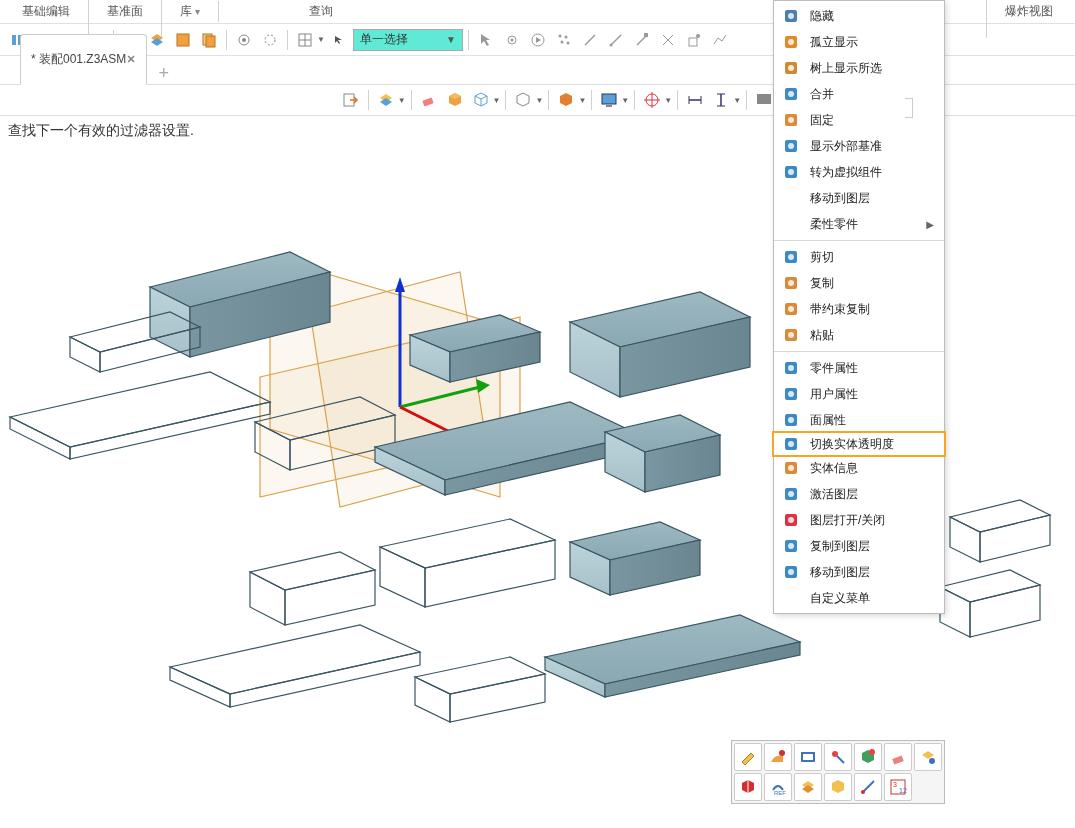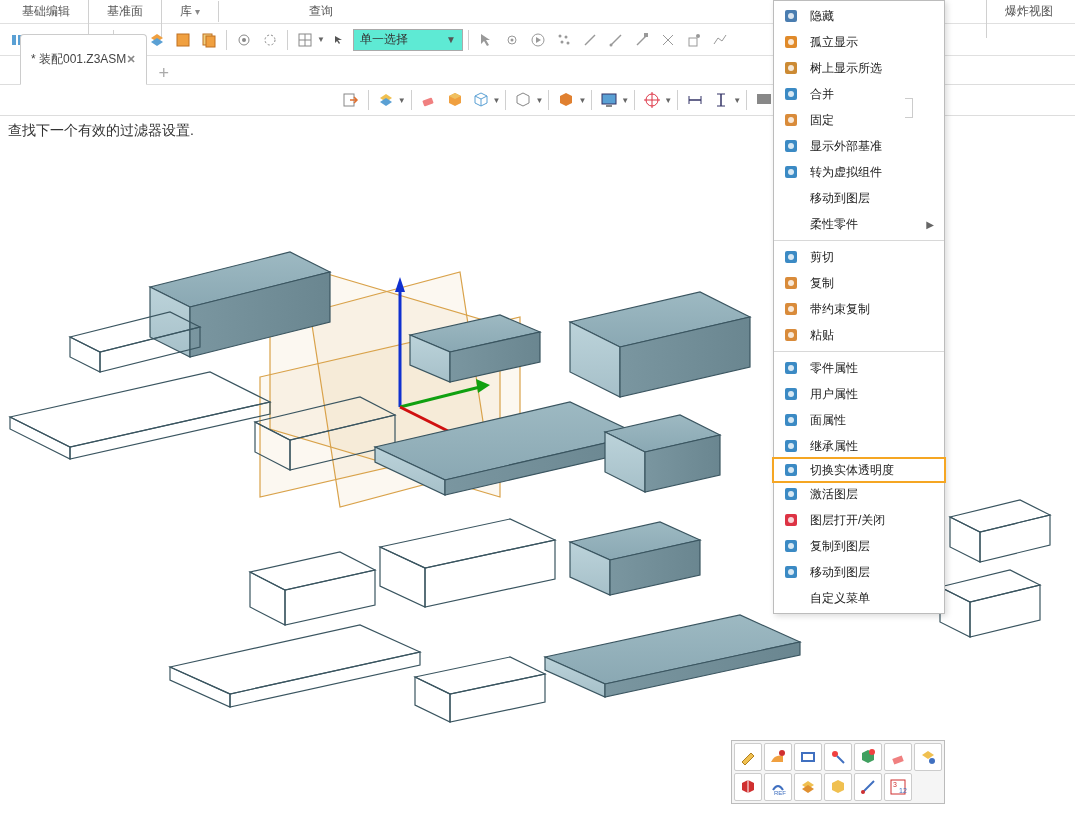--- a/index.html
+++ b/index.html
@@ -563,37 +563,37 @@
     </div>
     <div class="cm-item">
       <span class="cm-icon">
         <svg width="16" height="16">
           <rect x="2" y="2" width="12" height="12" rx="2" fill="#3b8ac4" opacity="1"></rect>
           <circle cx="8" cy="8" r="3" fill="#fff" opacity="0.8"></circle>
         </svg>
       </span>
       <span class="cm-label">面属性</span>
     </div>
-    <div class="cm-item">
-      <span class="cm-icon">
-        <svg width="16" height="16">
-          <rect x="2" y="2" width="12" height="12" rx="2" fill="#3b8ac4" opacity="1"></rect>
-          <circle cx="8" cy="8" r="3" fill="#fff" opacity="0.8"></circle>
-        </svg>
-      </span>
-      <span class="cm-label">继承属性</span>
-    </div>
     <div class="cm-item highlight">
       <span class="cm-icon">
         <svg width="16" height="16">
           <rect x="2" y="2" width="12" height="12" rx="2" fill="#3b8ac4" opacity="1"></rect>
           <circle cx="8" cy="8" r="3" fill="#fff" opacity="0.8"></circle>
         </svg>
       </span>
       <span class="cm-label">切换实体透明度</span>
+    </div>
+    <div class="cm-item">
+      <span class="cm-icon">
+        <svg width="16" height="16">
+          <rect x="2" y="2" width="12" height="12" rx="2" fill="#d98b3a" opacity="1"></rect>
+          <circle cx="8" cy="8" r="3" fill="#fff" opacity="0.8"></circle>
+        </svg>
+      </span>
+      <span class="cm-label">实体信息</span>
     </div>
     <div class="cm-item">
       <span class="cm-icon">
         <svg width="16" height="16">
           <rect x="2" y="2" width="12" height="12" rx="2" fill="#3b8ac4" opacity="1"></rect>
           <circle cx="8" cy="8" r="3" fill="#fff" opacity="0.8"></circle>
         </svg>
       </span>
       <span class="cm-label">激活图层</span>
     </div>

